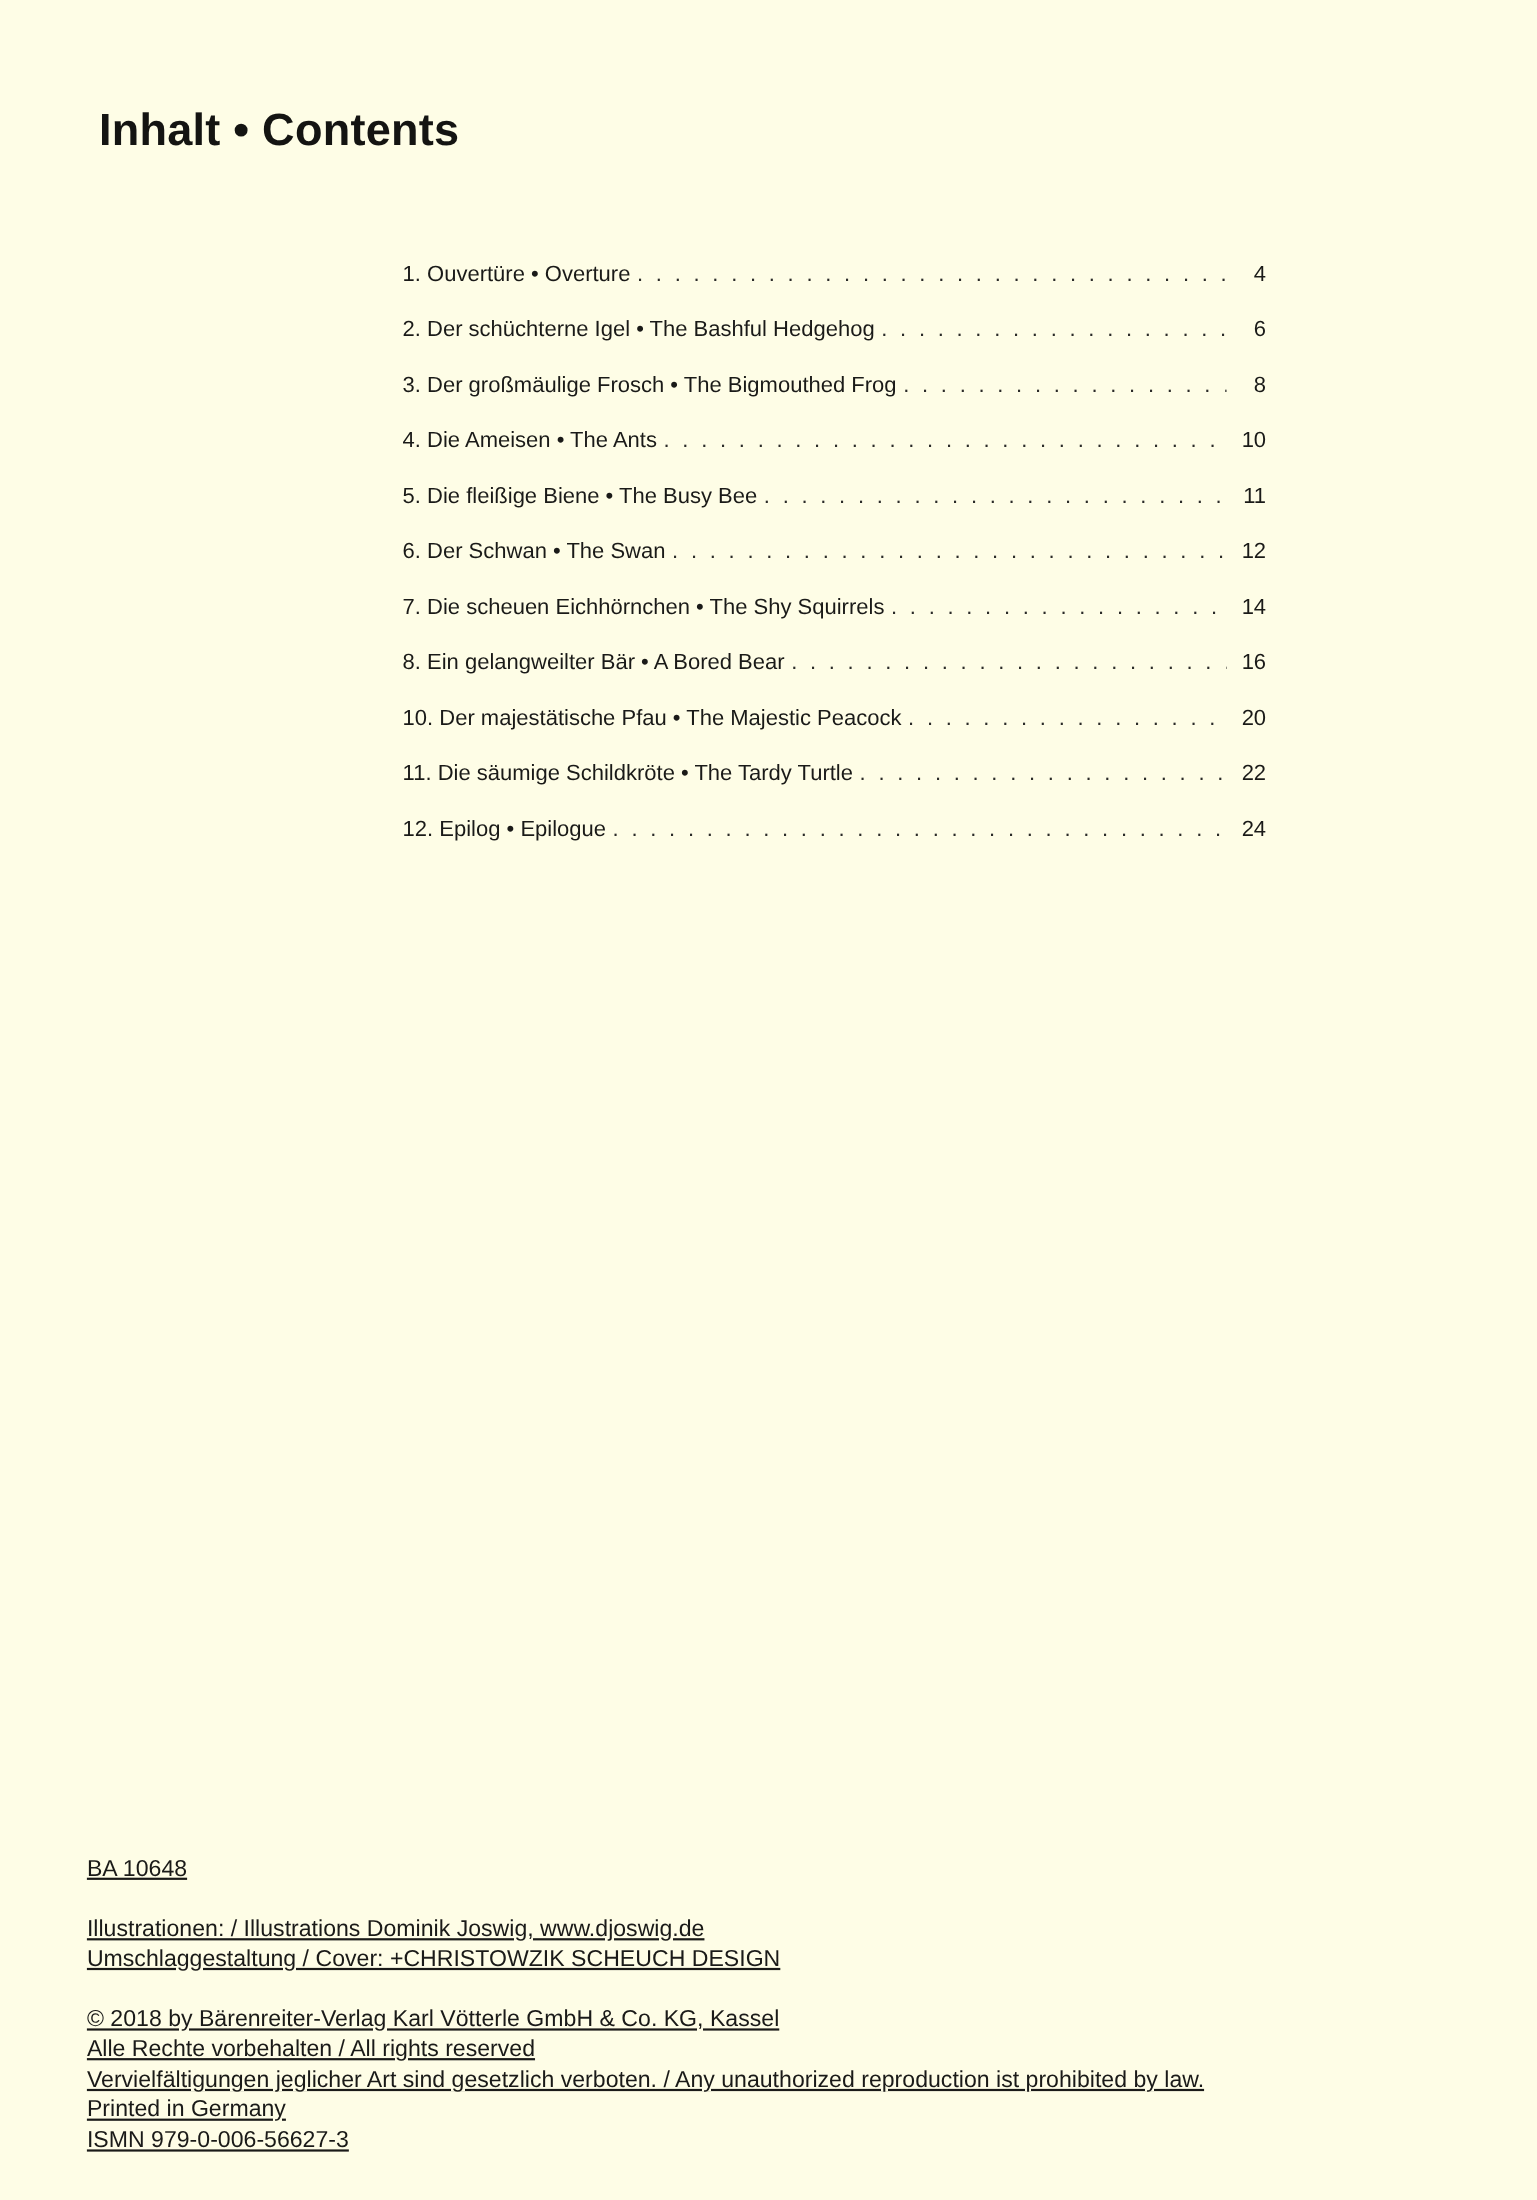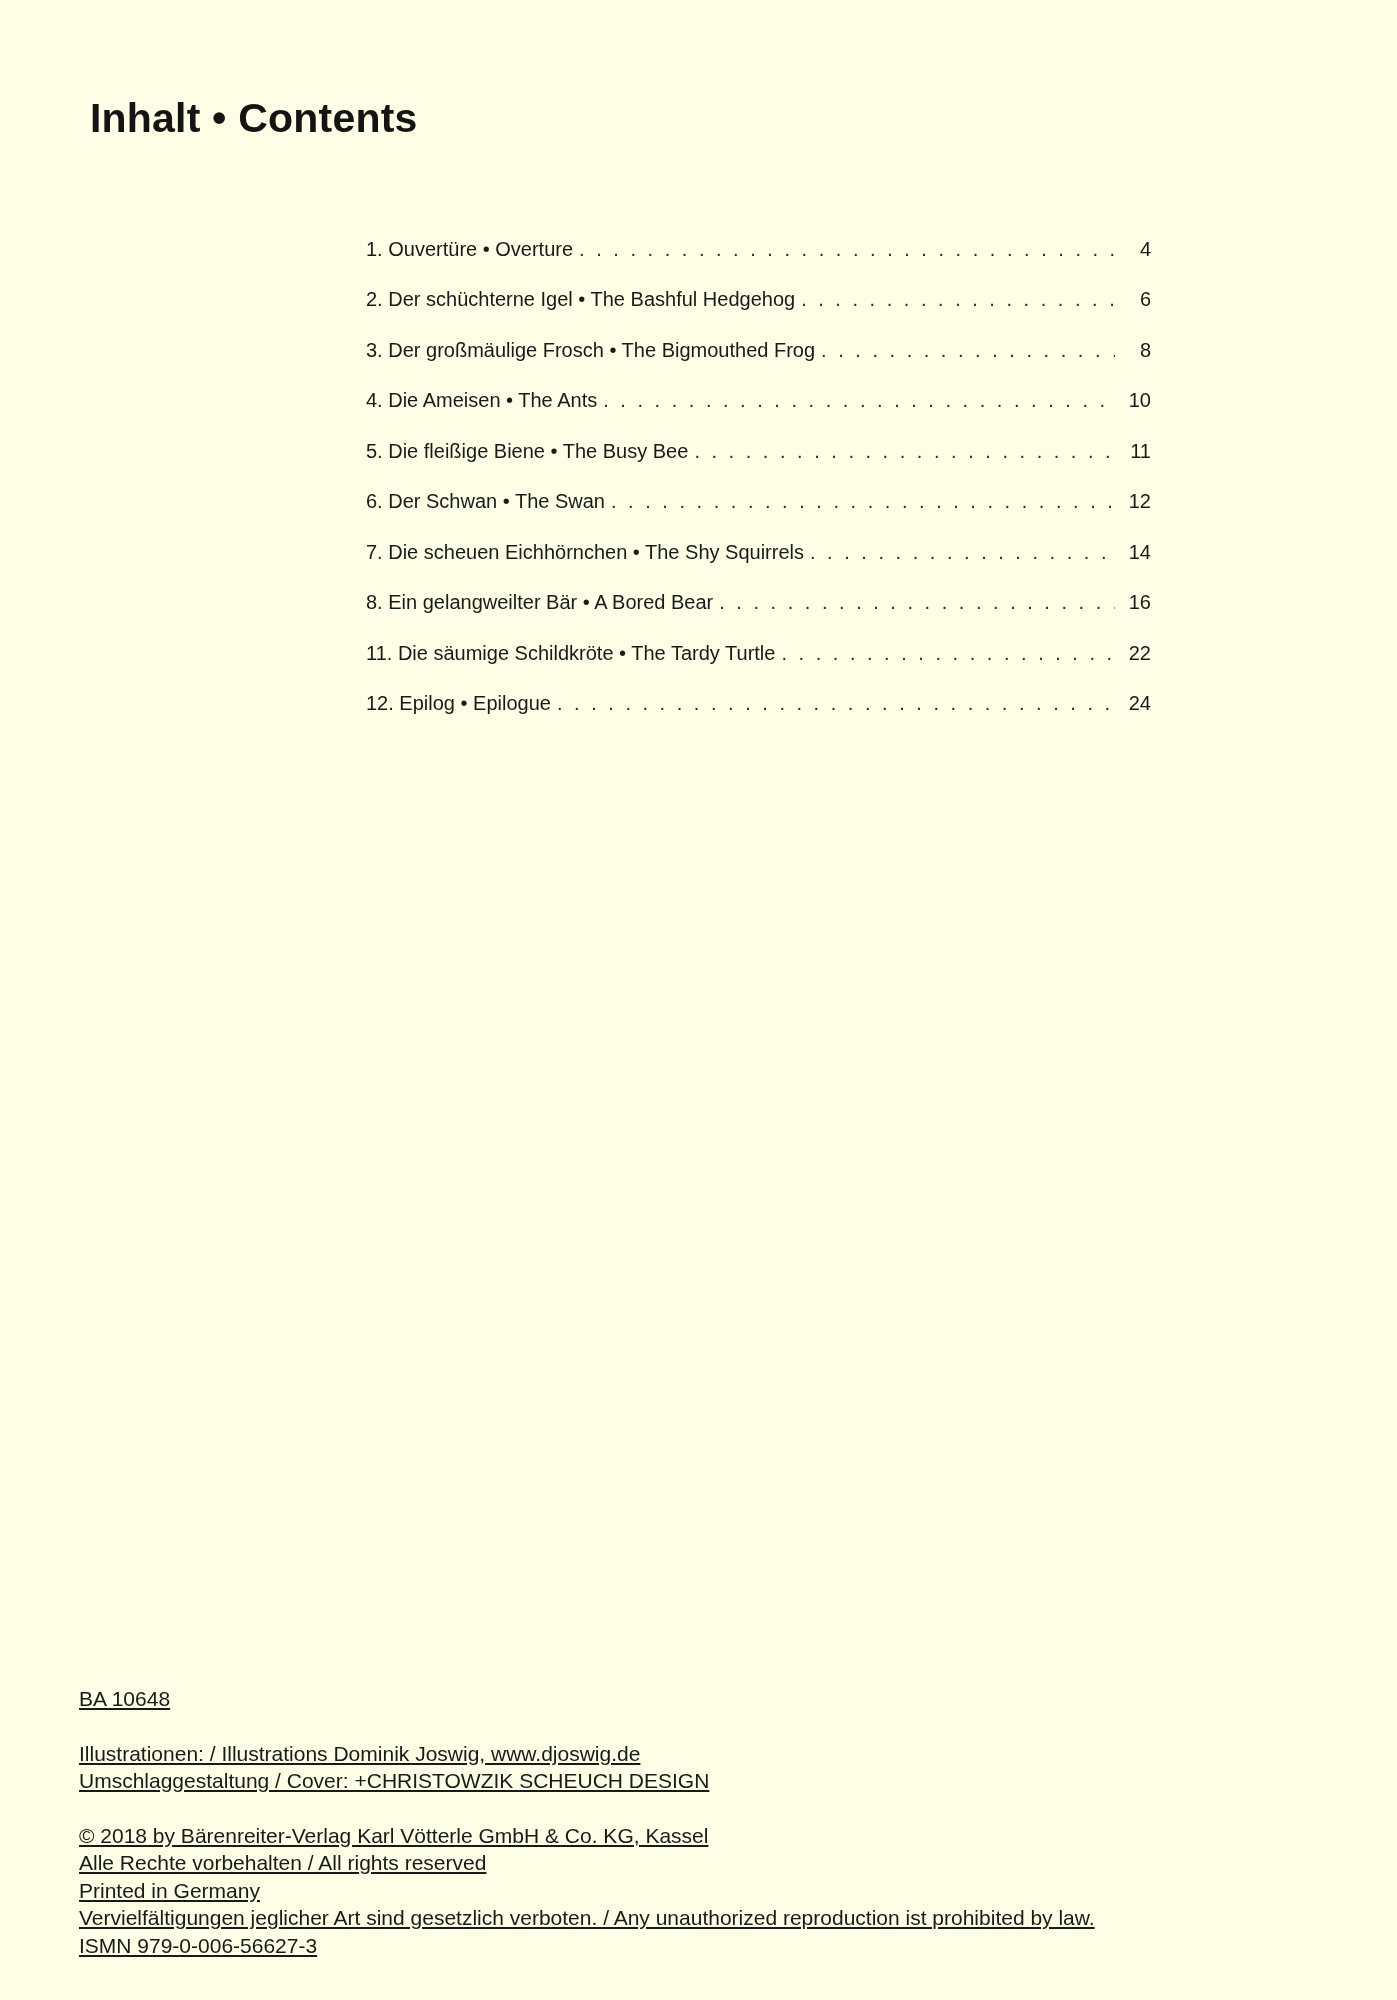--- a/index.html
+++ b/index.html
@@ -122,37 +122,42 @@
     <span class="toc-title">7. Die scheuen Eichhörnchen • The Shy Squirrels</span>
     <span class="toc-leader"></span>
     <span class="toc-page">14</span>
   </li>
   <li class="toc-entry">
     <span class="toc-title">8. Ein gelangweilter Bär • A Bored Bear</span>
     <span class="toc-leader"></span>
     <span class="toc-page">16</span>
   </li>
   <li class="toc-entry">
+    <span class="toc-title">10. Der majestätische Pfau • The Majestic Peacock</span>
+    <span class="toc-leader"></span>
+    <span class="toc-page">20</span>
+  </li>
+  <li class="toc-entry">
     <span class="toc-title">11. Die säumige Schildkröte • The Tardy Turtle</span>
     <span class="toc-leader"></span>
     <span class="toc-page">22</span>
   </li>
   <li class="toc-entry">
     <span class="toc-title">12. Epilog • Epilogue</span>
     <span class="toc-leader"></span>
     <span class="toc-page">24</span>
   </li>
 </ol>
 
 <div class="imprint">
   <p class="ba">BA 10648</p>
   <div class="block">
     <p>Illustrationen: / Illustrations Dominik Joswig, www.djoswig.de</p>
     <p>Umschlaggestaltung / Cover: +CHRISTOWZIK SCHEUCH DESIGN</p>
   </div>
   <div>
     <p>© 2018 by Bärenreiter-Verlag Karl Vötterle GmbH &amp; Co. KG, Kassel</p>
     <p>Alle Rechte vorbehalten / All rights reserved</p>
+    <p>Vervielfältigungen jeglicher Art sind gesetzlich verboten. / Any unauthorized reproduction ist prohibited by law.</p>
     <p>Printed in Germany</p>
-    <p>Vervielfältigungen jeglicher Art sind gesetzlich verboten. / Any unauthorized reproduction ist prohibited by law.</p>
     <p>ISMN 979-0-006-56627-3</p>
   </div>
 </div>
 
 </body></html>

